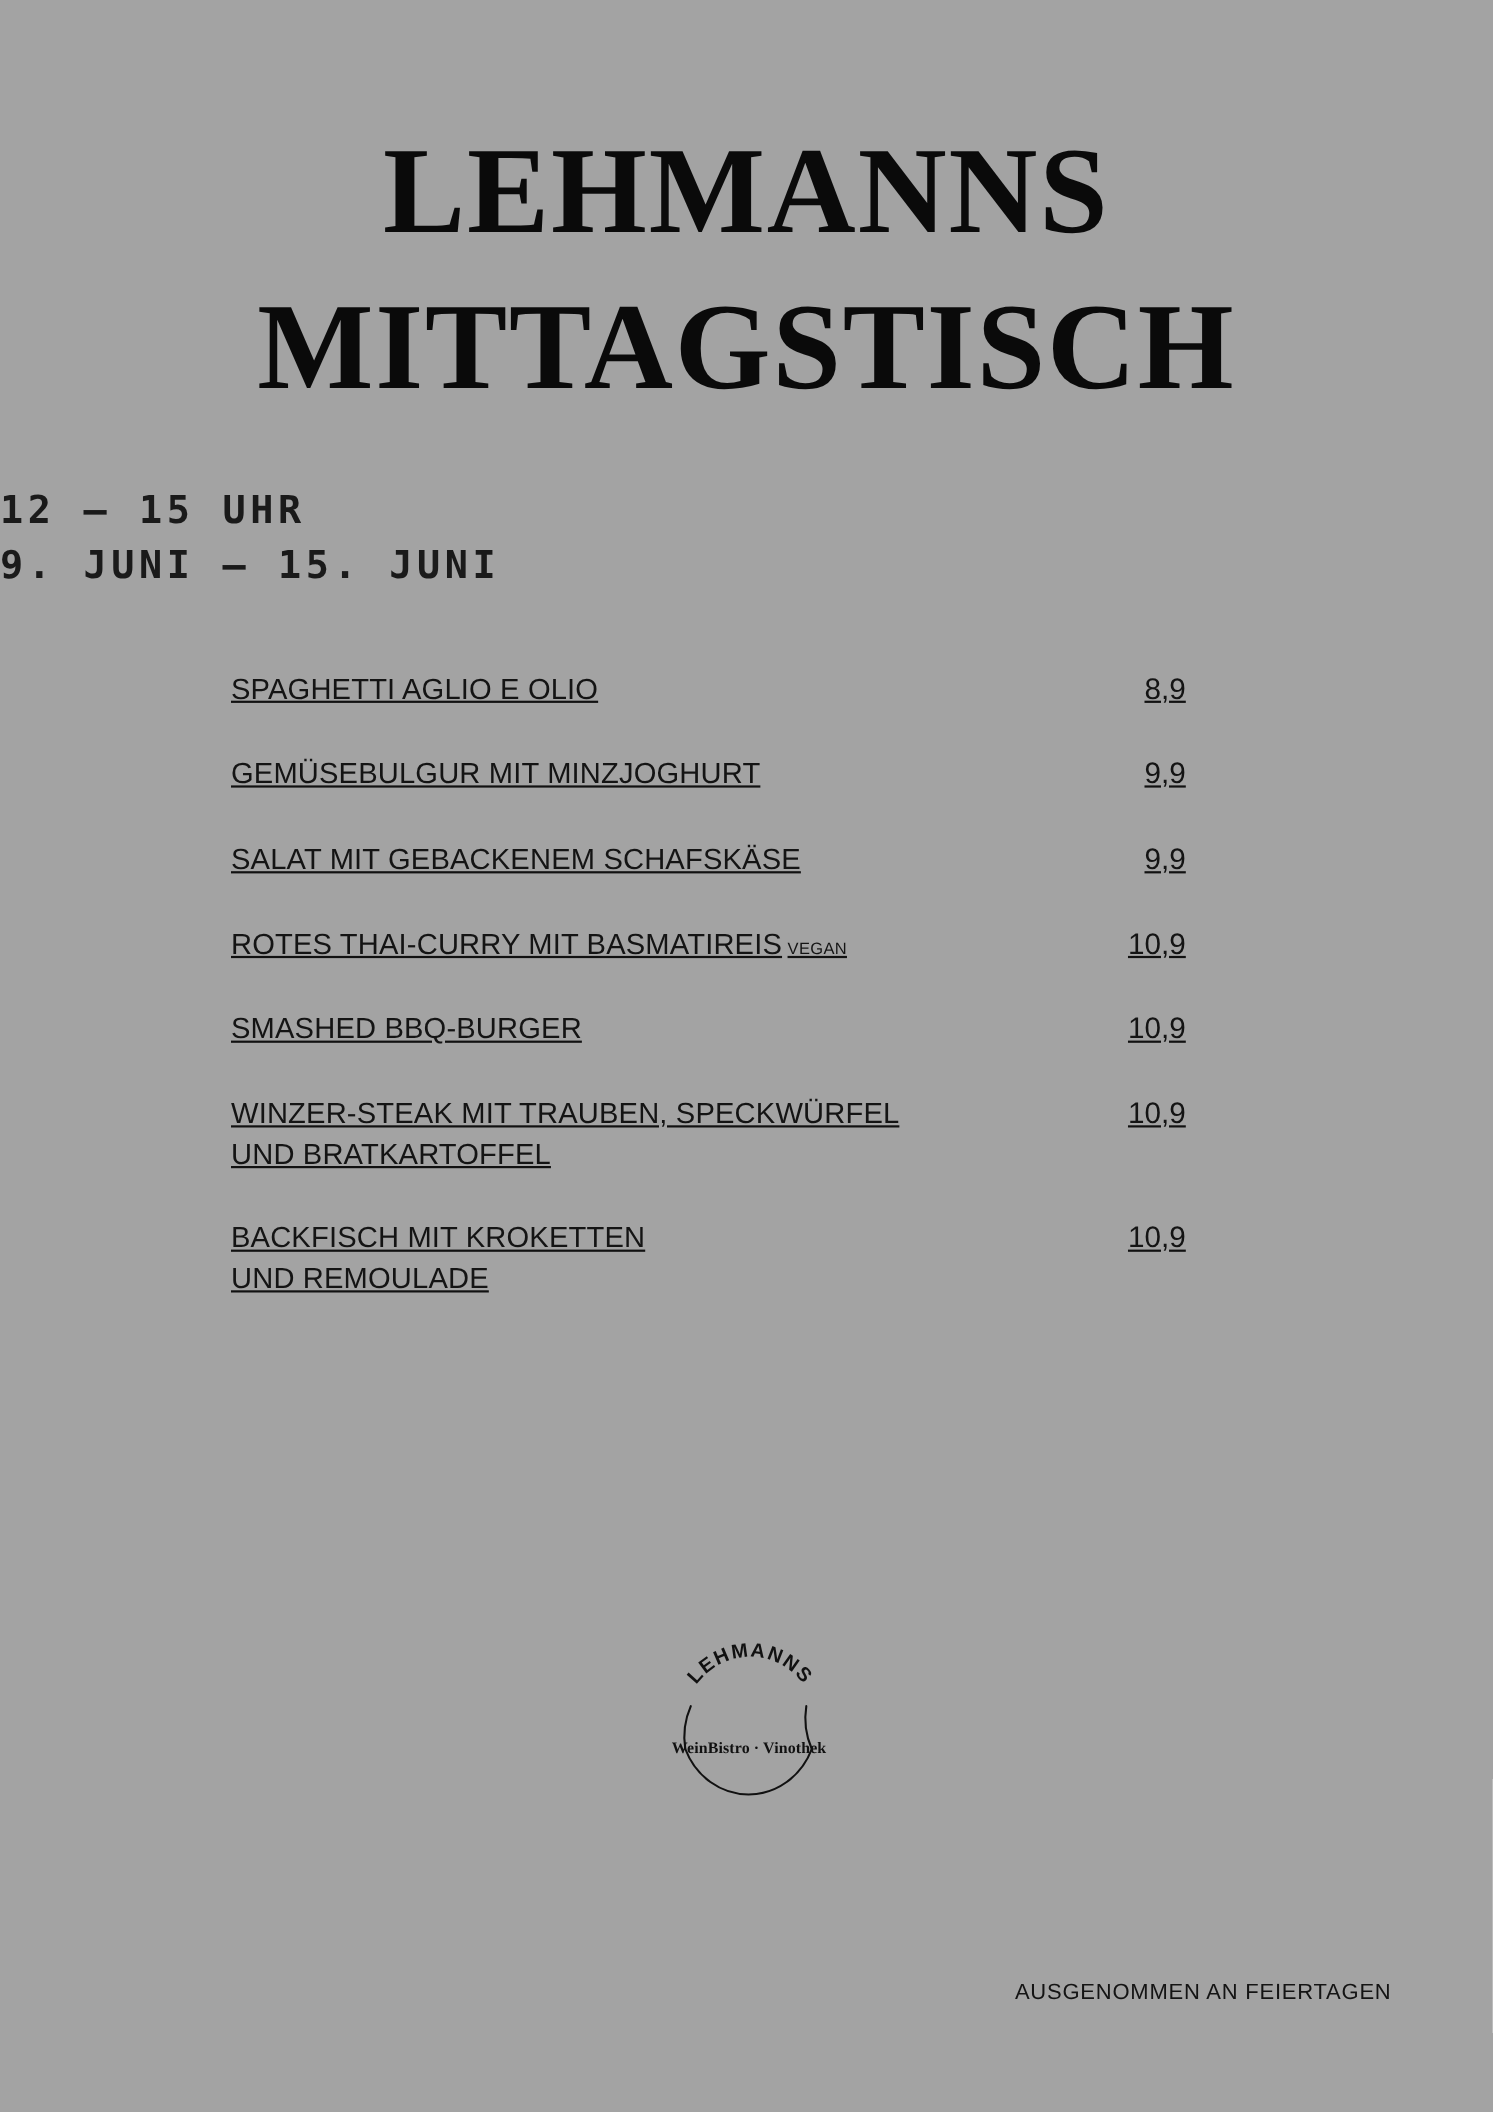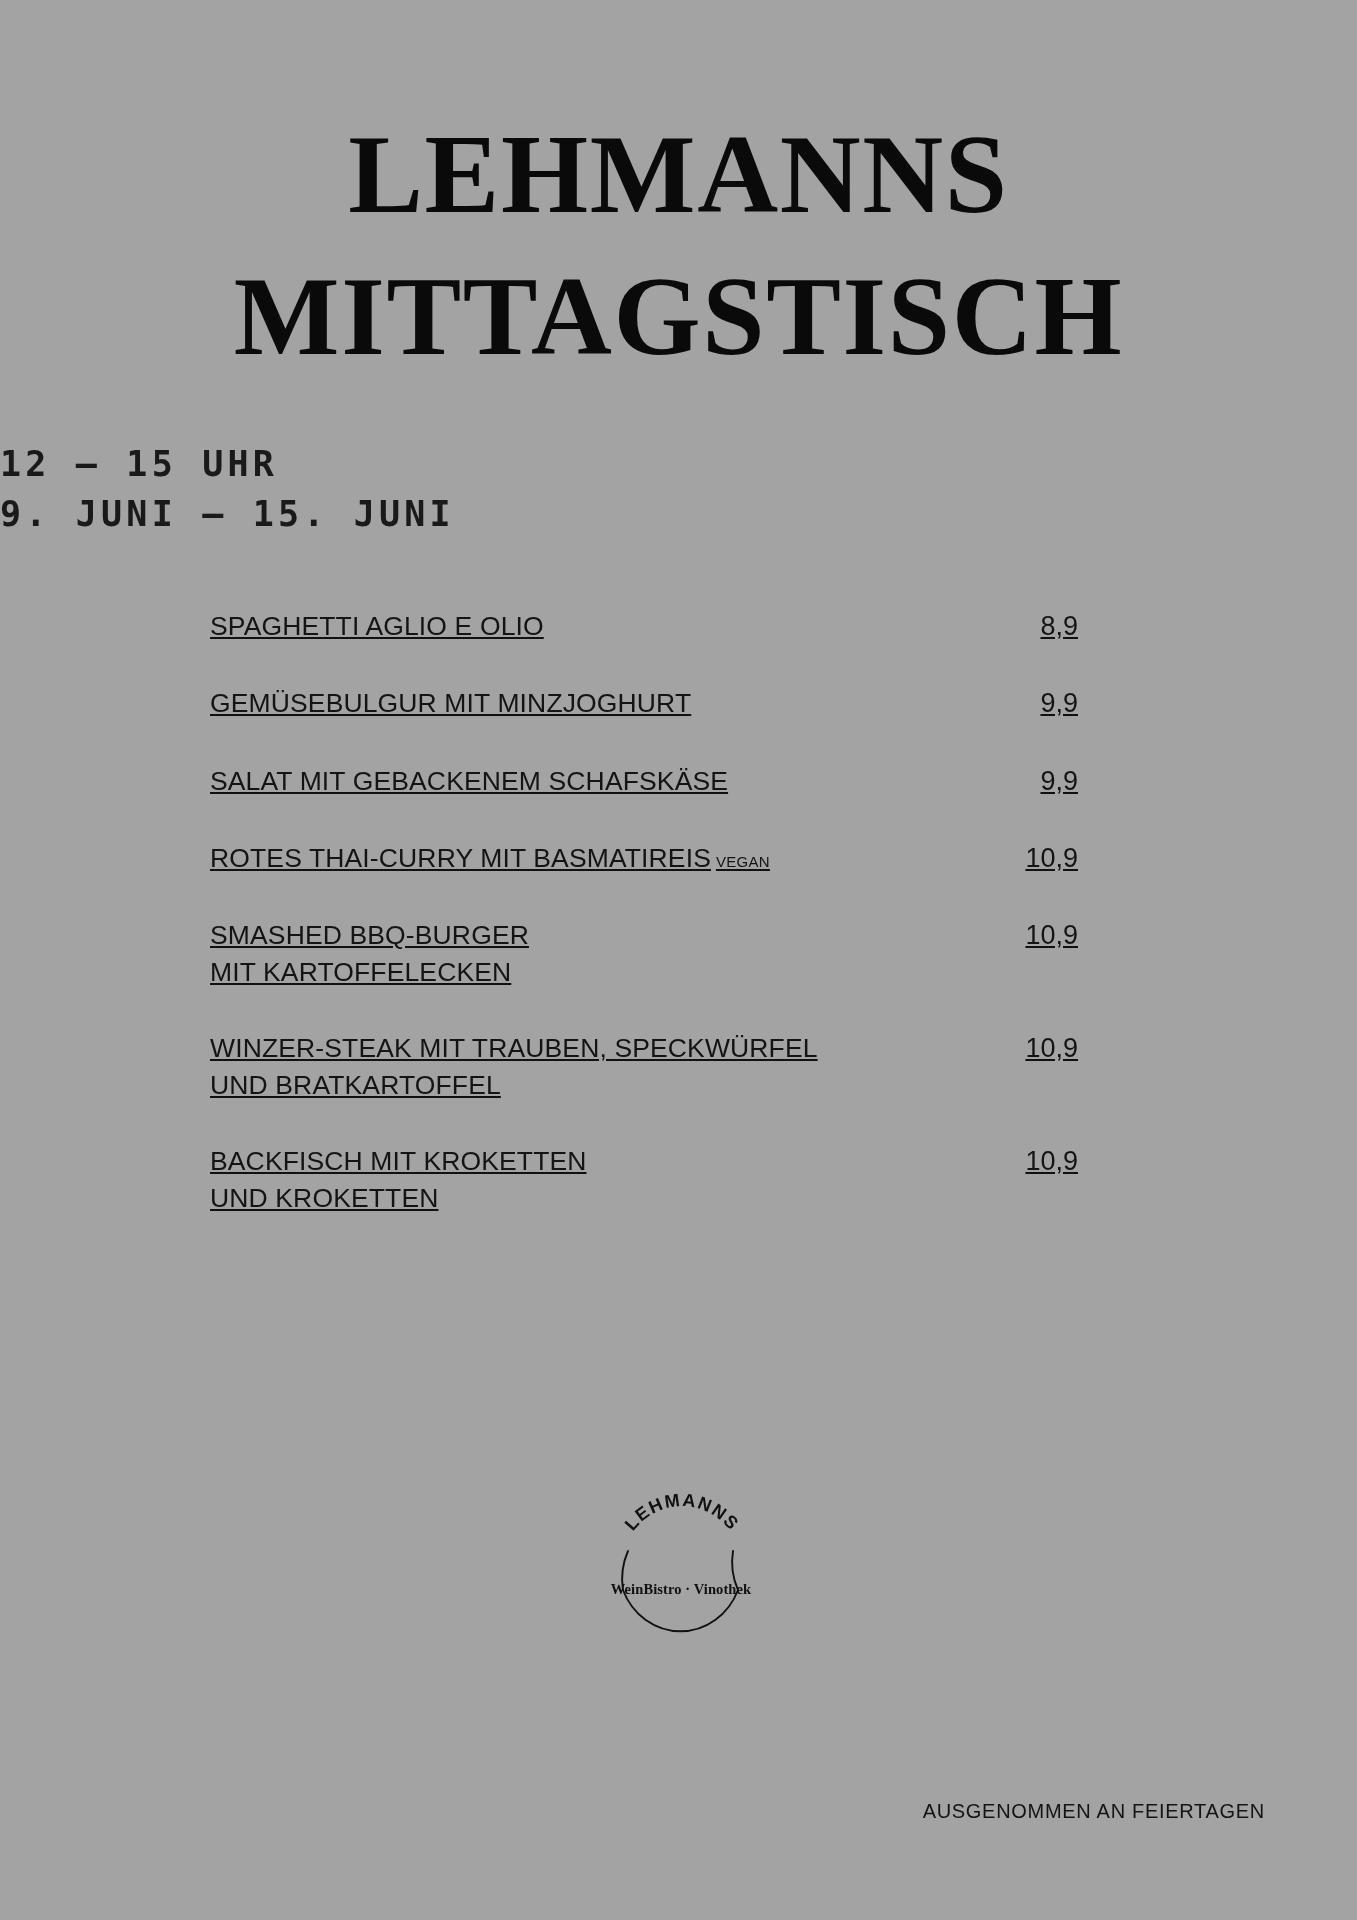--- a/index.html
+++ b/index.html
@@ -186,37 +186,36 @@
     <div class="menu-row">
       <div class="menu-name">
         <span class="line"><span>ROTES THAI-CURRY MIT BASMATIREIS</span><span class="tag">VEGAN</span></span>
       </div>
       <div class="menu-price">10,9</div>
     </div>
 
     <div class="menu-row">
       <div class="menu-name">
         <span class="line"><span>SMASHED BBQ-BURGER</span></span>
-        <span class="line"><span>MIT KARTOFFELECKEN</span></span>
       </div>
       <div class="menu-price">10,9</div>
     </div>
 
     <div class="menu-row">
       <div class="menu-name">
         <span class="line"><span>WINZER-STEAK MIT TRAUBEN, SPECKWÜRFEL</span></span>
         <span class="line"><span>UND BRATKARTOFFEL</span></span>
       </div>
       <div class="menu-price">10,9</div>
     </div>
 
     <div class="menu-row">
       <div class="menu-name">
         <span class="line"><span>BACKFISCH MIT KROKETTEN</span></span>
-        <span class="line"><span>UND KROKETTEN</span></span>
+        <span class="line"><span>UND REMOULADE</span></span>
       </div>
       <div class="menu-price">10,9</div>
     </div>
 
   </div>
 
   <div class="logo">
     <svg viewBox="0 0 152 160" xmlns="http://www.w3.org/2000/svg" aria-hidden="true">
       <defs>
         <path id="arcpath" d="M 16,86 A 62,66 0 1 1 138,86" fill="none"></path>

